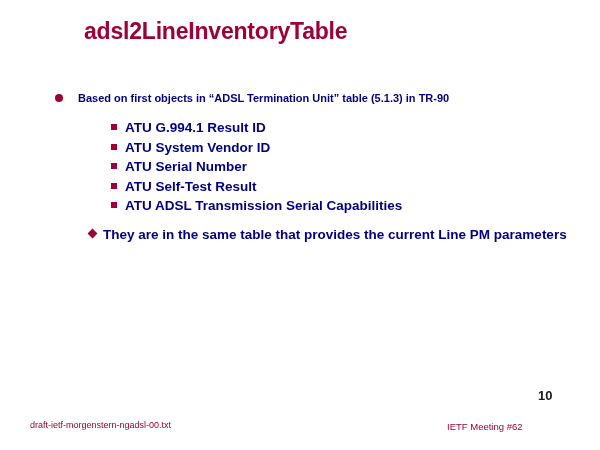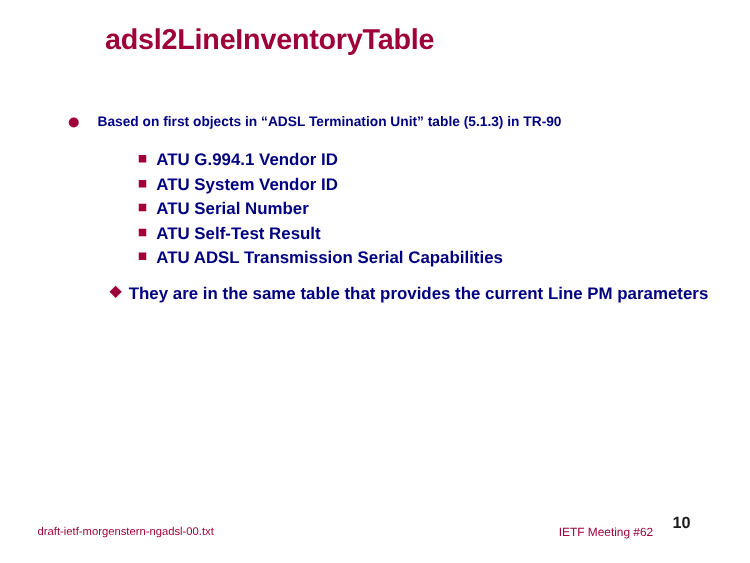--- a/index.html
+++ b/index.html
@@ -119,21 +119,21 @@
     position: absolute;
     left: 447px;
     top: 421px;
     font-size: 9.5px;
     color: #9e0039;
     white-space: nowrap;
   }
   .footer-page {
     position: absolute;
     left: 538px;
-    top: 410px;
+    top: 388px;
     font-size: 13px;
     font-weight: bold;
     color: #1a1a1a;
     white-space: nowrap;
   }
 </style>
 </head>
 <body>
 
 <div class="slide">
@@ -143,21 +143,21 @@
   <div class="body-area">
 
     <div class="bullet-l1">
       <span class="marker"></span>
       <span>Based on first objects in “ADSL Termination Unit” table (5.1.3) in TR-90</span>
     </div>
 
     <div class="group-l2">
       <div class="bullet-l2">
         <span class="marker"></span>
-        <span>ATU G.994.1 Vendor ID</span>
+        <span>ATU G.994.1 Result ID</span>
       </div>
       <div class="bullet-l2">
         <span class="marker"></span>
         <span>ATU System Vendor ID</span>
       </div>
       <div class="bullet-l2">
         <span class="marker"></span>
         <span>ATU Serial Number</span>
       </div>
       <div class="bullet-l2">

